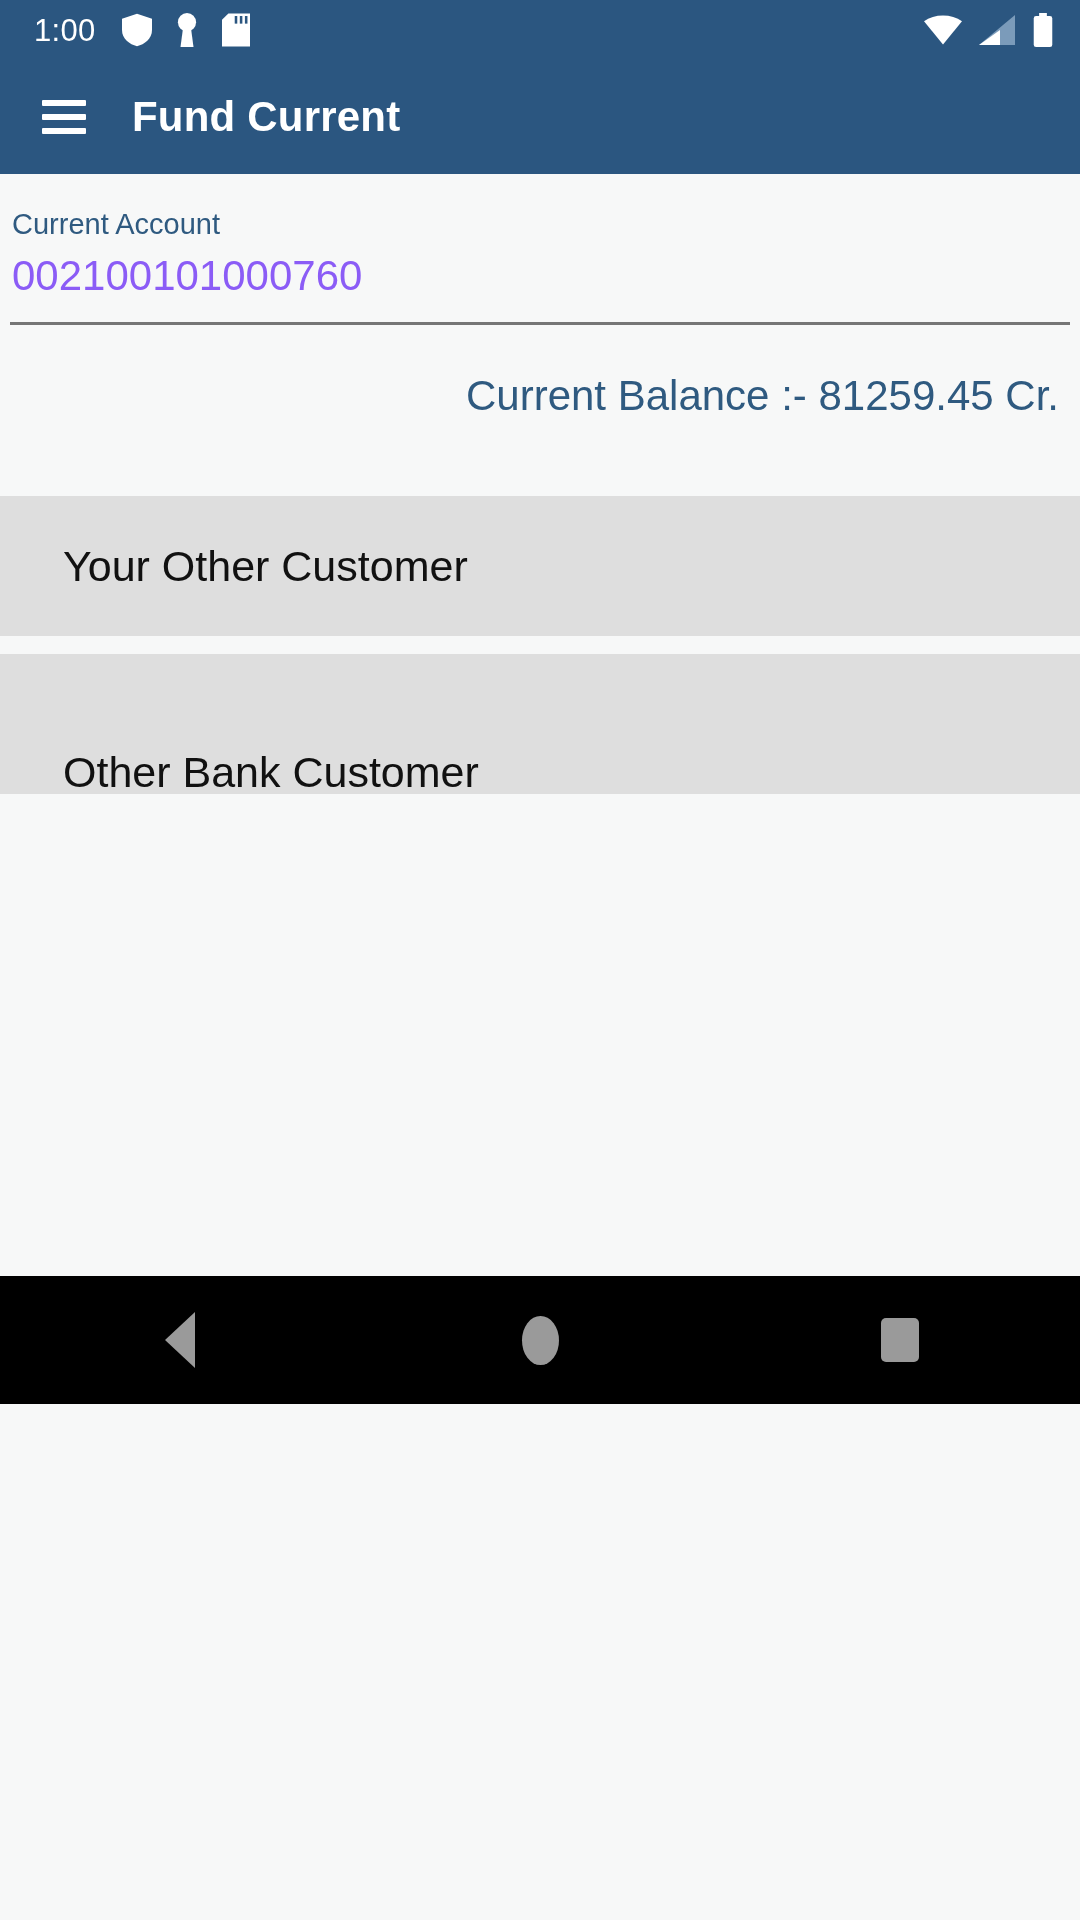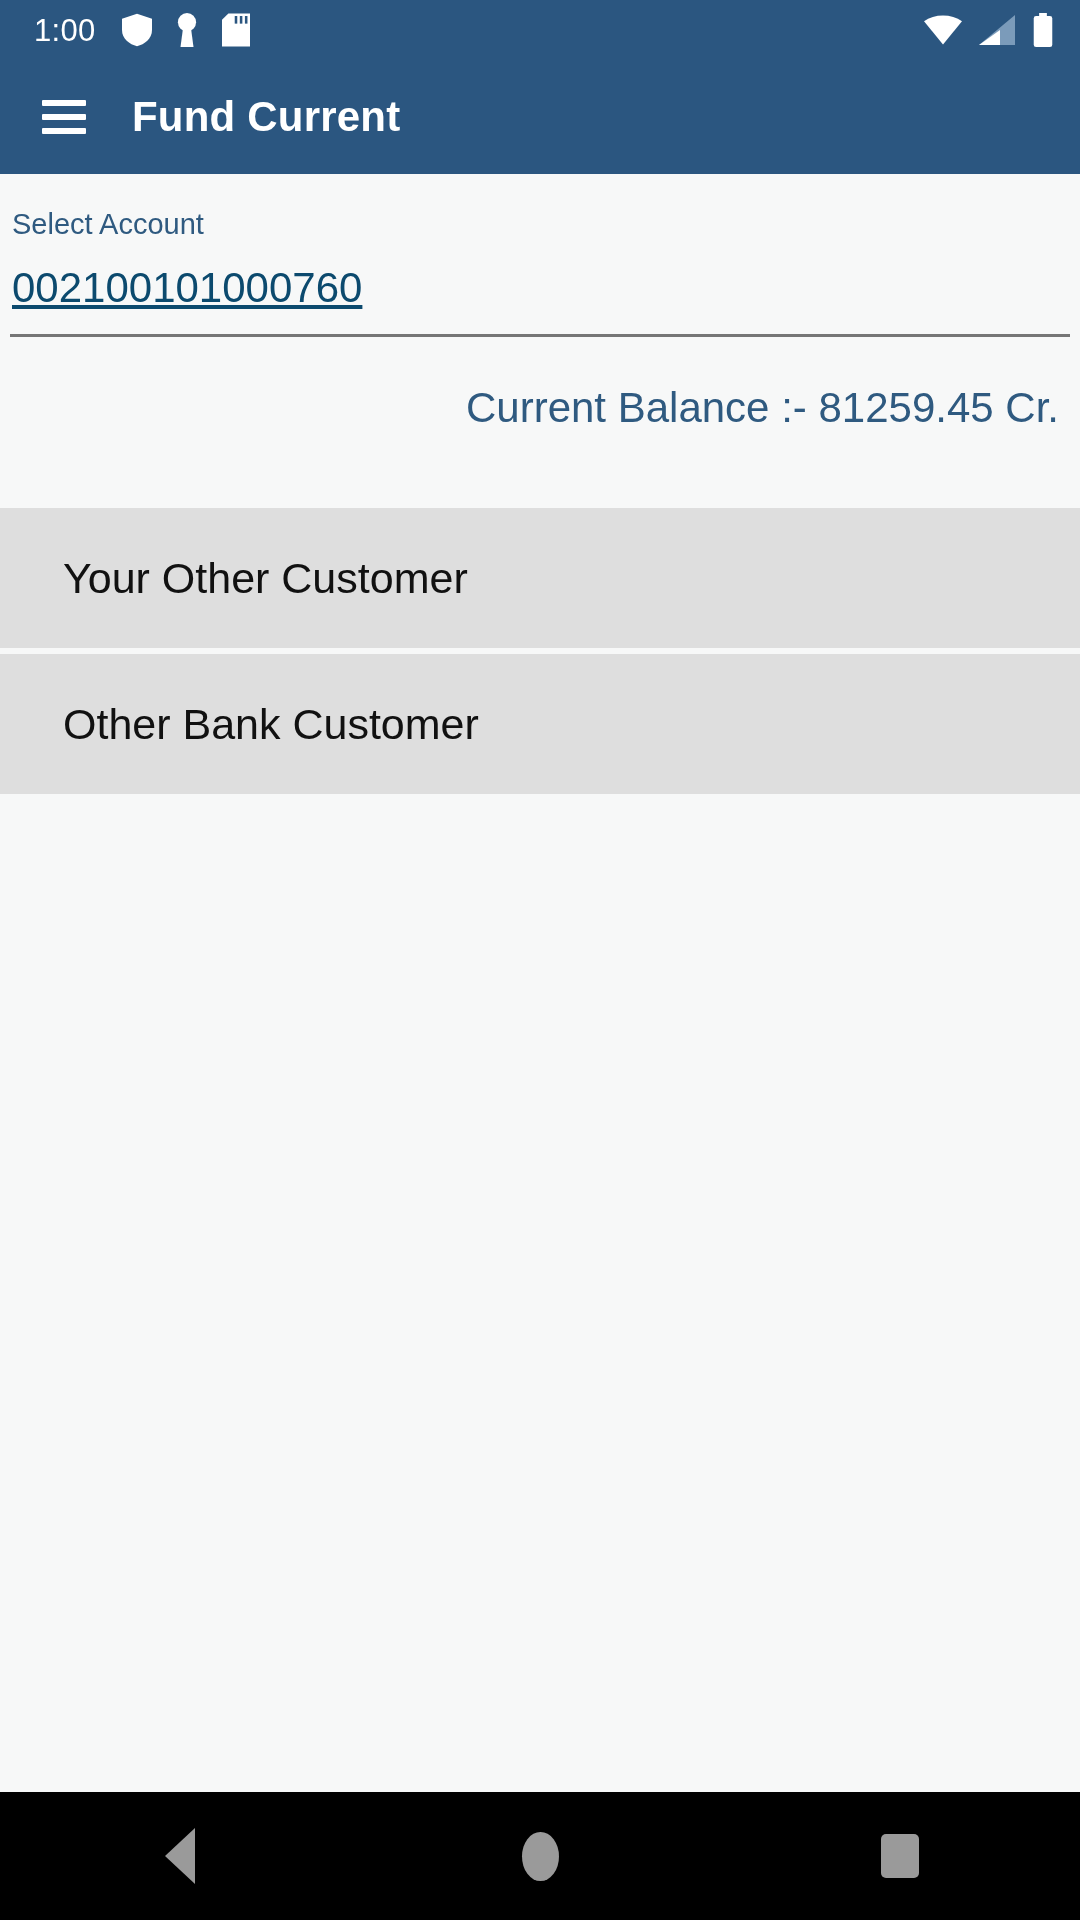--- a/index.html
+++ b/index.html
@@ -2,21 +2,21 @@
 <html><head>
 <meta charset="utf-8">
 <style>
   * { margin:0; padding:0; box-sizing:border-box; }
   html, body {
     width:1080px; height:1920px;
     background:#f7f8f8;
     font-family:"Liberation Sans", sans-serif;
     overflow:hidden;
   }
-  .phone { position:relative; width:1080px; height:1920px; background:#f7f8f8; }
+  .phone { position:relative; width:1080px; height:1404px; background:#f7f8f8; }
 
   
   .status-bar {
     position:absolute; top:0; left:0; width:1080px; height:60px;
     background:#2b5680;
     display:flex; align-items:center;
     padding:0 26px 0 34px;
   }
   .status-clock {
     color:#ffffff; font-size:31px; font-weight:400;
@@ -47,43 +47,43 @@
 
   
   .content { position:absolute; top:174px; left:0; width:1080px; height:1618px; background:#f7f8f8; }
 
   .field-block { padding:36px 10px 0 10px; }
   .field-label {
     color:#2f5a80; font-size:29px; line-height:1;
     padding-left:2px;
   }
   .field-value {
-    color:#0c4a6e; font-size:42px; line-height:1;
-    margin-top:28px; padding-left:2px;text-decoration:underline;
+    color:#8b5cf6; font-size:42px; line-height:1;
+    margin-top:16px; padding-left:2px;
   }
   .field-underline {
     margin-top:25px; height:3px; background:#767676; width:100%;
   }
 
   .balance-row {
     padding:48px 21px 0 0;
     text-align:right;
   }
   .balance-text {
     color:#2f5a80; font-size:42px; line-height:1.1;
   }
 
   .options { margin-top:77px; }
   .option-card {
     width:1080px; height:140px;
     background:#dedede;
     display:flex; align-items:center;
     cursor:pointer;
   }
-  .option-card + .option-card { margin-top:6px; }
+  .option-card + .option-card { margin-top:18px;align-items:flex-end; }
   .option-label {
     margin-left:63px;
     color:#111111; font-size:43px; line-height:1;
   }
 
   
   .nav-bar {
     position:absolute; left:0; bottom:0; width:1080px; height:128px;
     background:#000000;
     display:flex; align-items:center; justify-content:space-around;
@@ -151,21 +151,21 @@
       <span></span>
       <span></span>
       <span></span>
     </div>
     <div class="app-title">Fund Current</div>
   </div>
 
   <div class="content">
 
     <div class="field-block">
-      <div class="field-label">Select Account</div>
+      <div class="field-label">Current Account</div>
       <div class="field-value">002100101000760</div>
       <div class="field-underline"></div>
     </div>
 
     <div class="balance-row">
       <span class="balance-text">Current Balance :- 81259.45 Cr.</span>
     </div>
 
     <div class="options">
       <div class="option-card">

